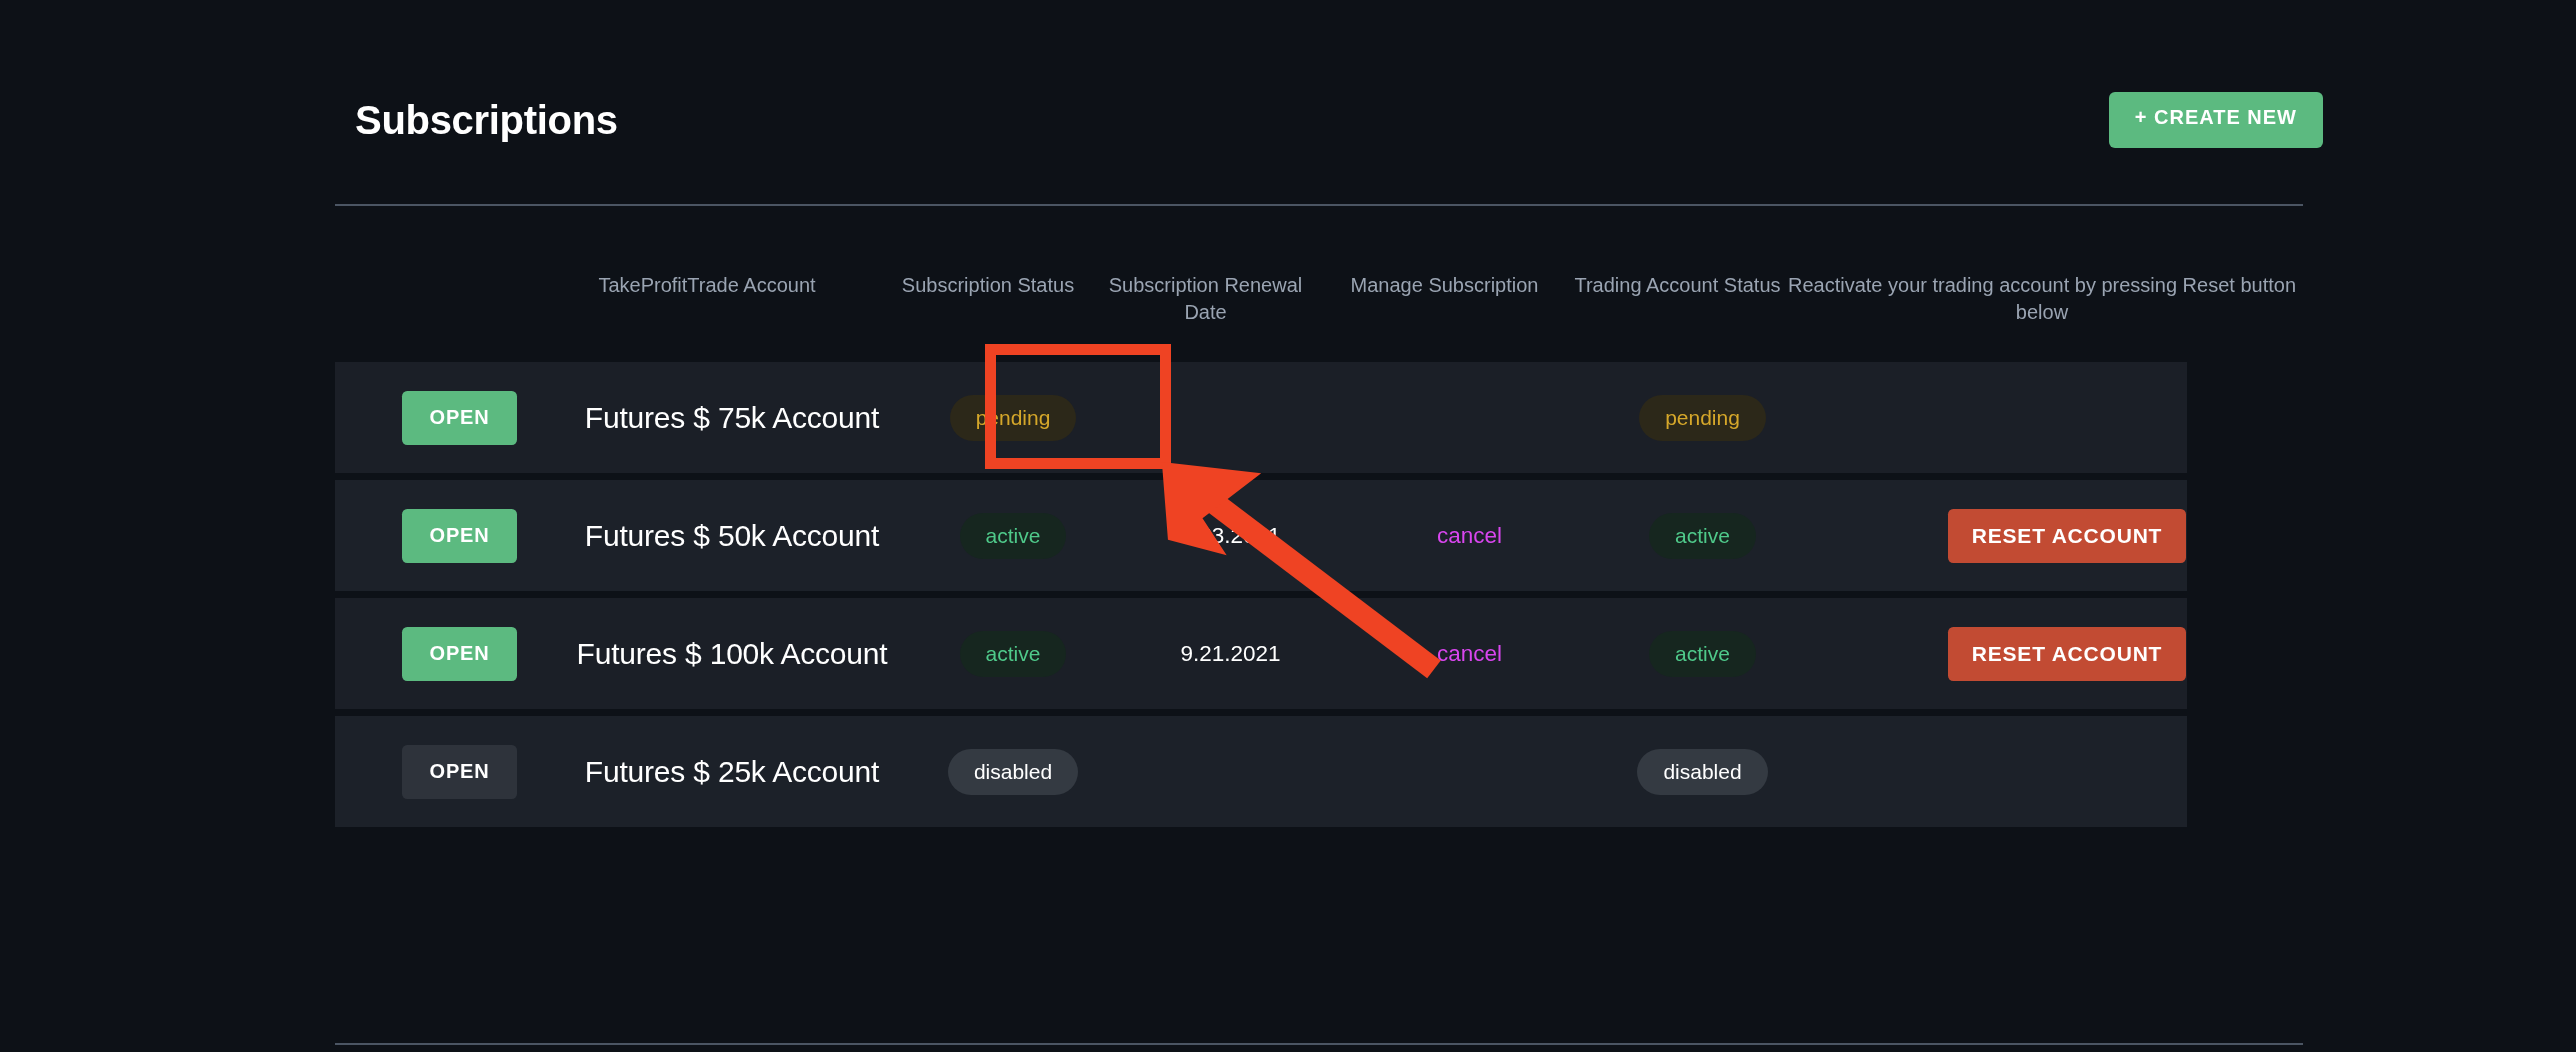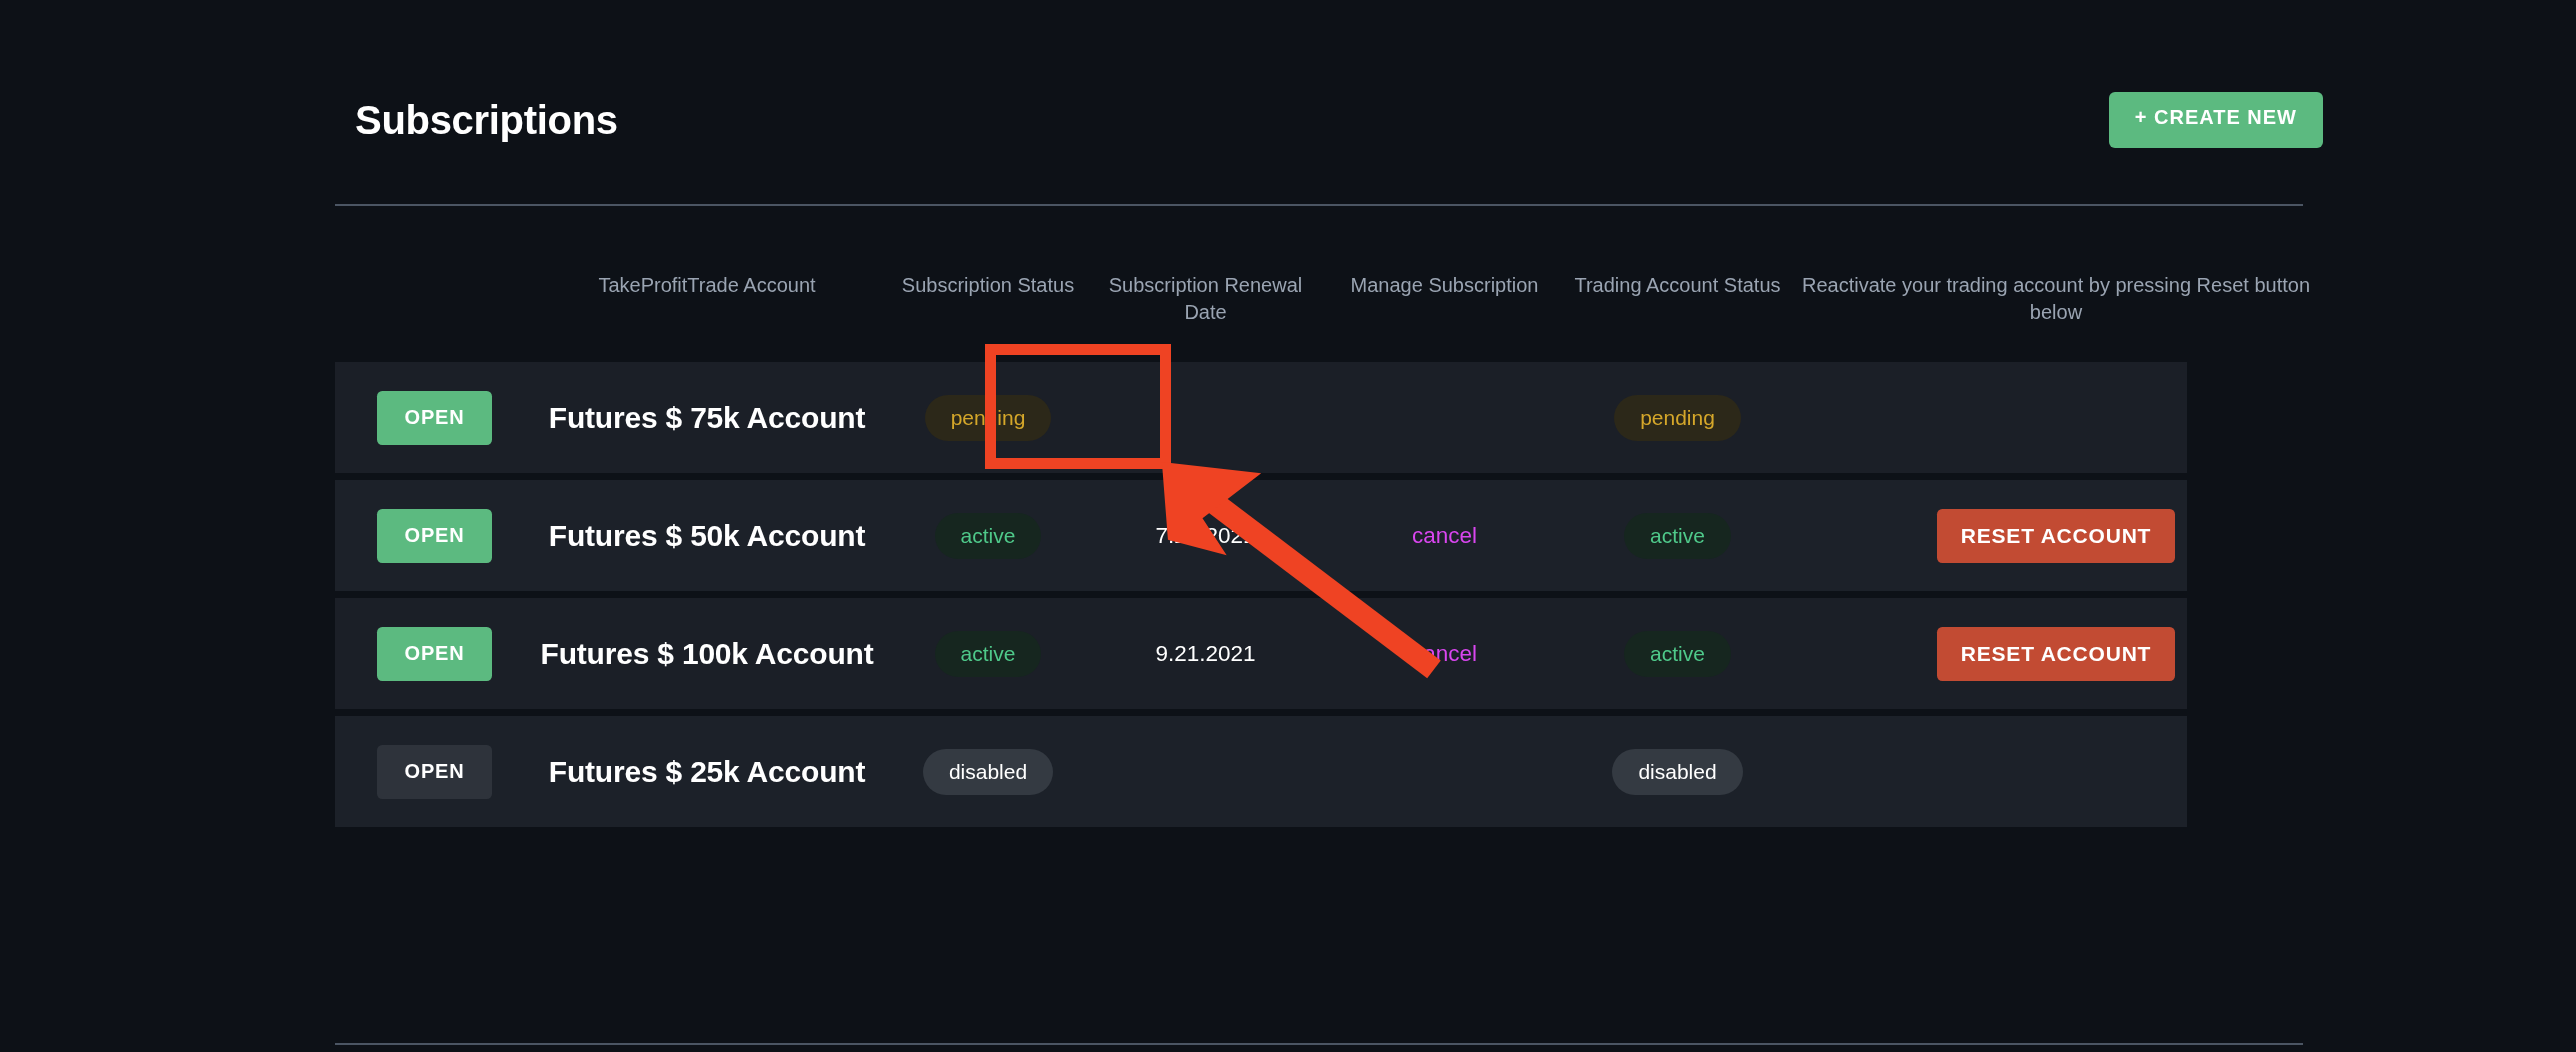--- a/index.html
+++ b/index.html
@@ -100,28 +100,29 @@
     font-weight: normal;
   }
 
   
   .c-open     { width: 199px; flex: 0 0 199px; }
   .c-account  { width: 346px; flex: 0 0 346px; }
   .c-substat  { width: 216px; flex: 0 0 216px; }
   .c-renewal  { width: 219px; flex: 0 0 219px; }
   .c-manage   { width: 259px; flex: 0 0 259px; }
   .c-trading  { width: 207px; flex: 0 0 207px; }
-  .c-reactive { width: 522px; flex: 0 0 522px; margin-left: 14px; }
+  .c-reactive { width: 522px; flex: 0 0 522px; }
 
   .row {
     display: flex;
     align-items: center;
     height: 111px;
     background: #1b1f27;
     margin-bottom: 7px;
+    padding-left: 25px;
   }
   .row-alt { background: #1c2129; }
 
   .row .cell {
     display: flex;
     align-items: center;
     justify-content: center;
     height: 100%;
   }
 
@@ -141,21 +142,21 @@
   }
   .open-btn.disabled {
     background: #2e333b;
     color: #ffffff;
     cursor: default;
   }
 
   
   .account-name {
     font-size: 30px;
-    font-weight: bold;
+    font-weight: normal;
     color: #ffffff;
     white-space: nowrap;
     letter-spacing: -0.2px;
   }
 
   
   .badge {
     display: inline-flex;
     align-items: center;
     justify-content: center;

